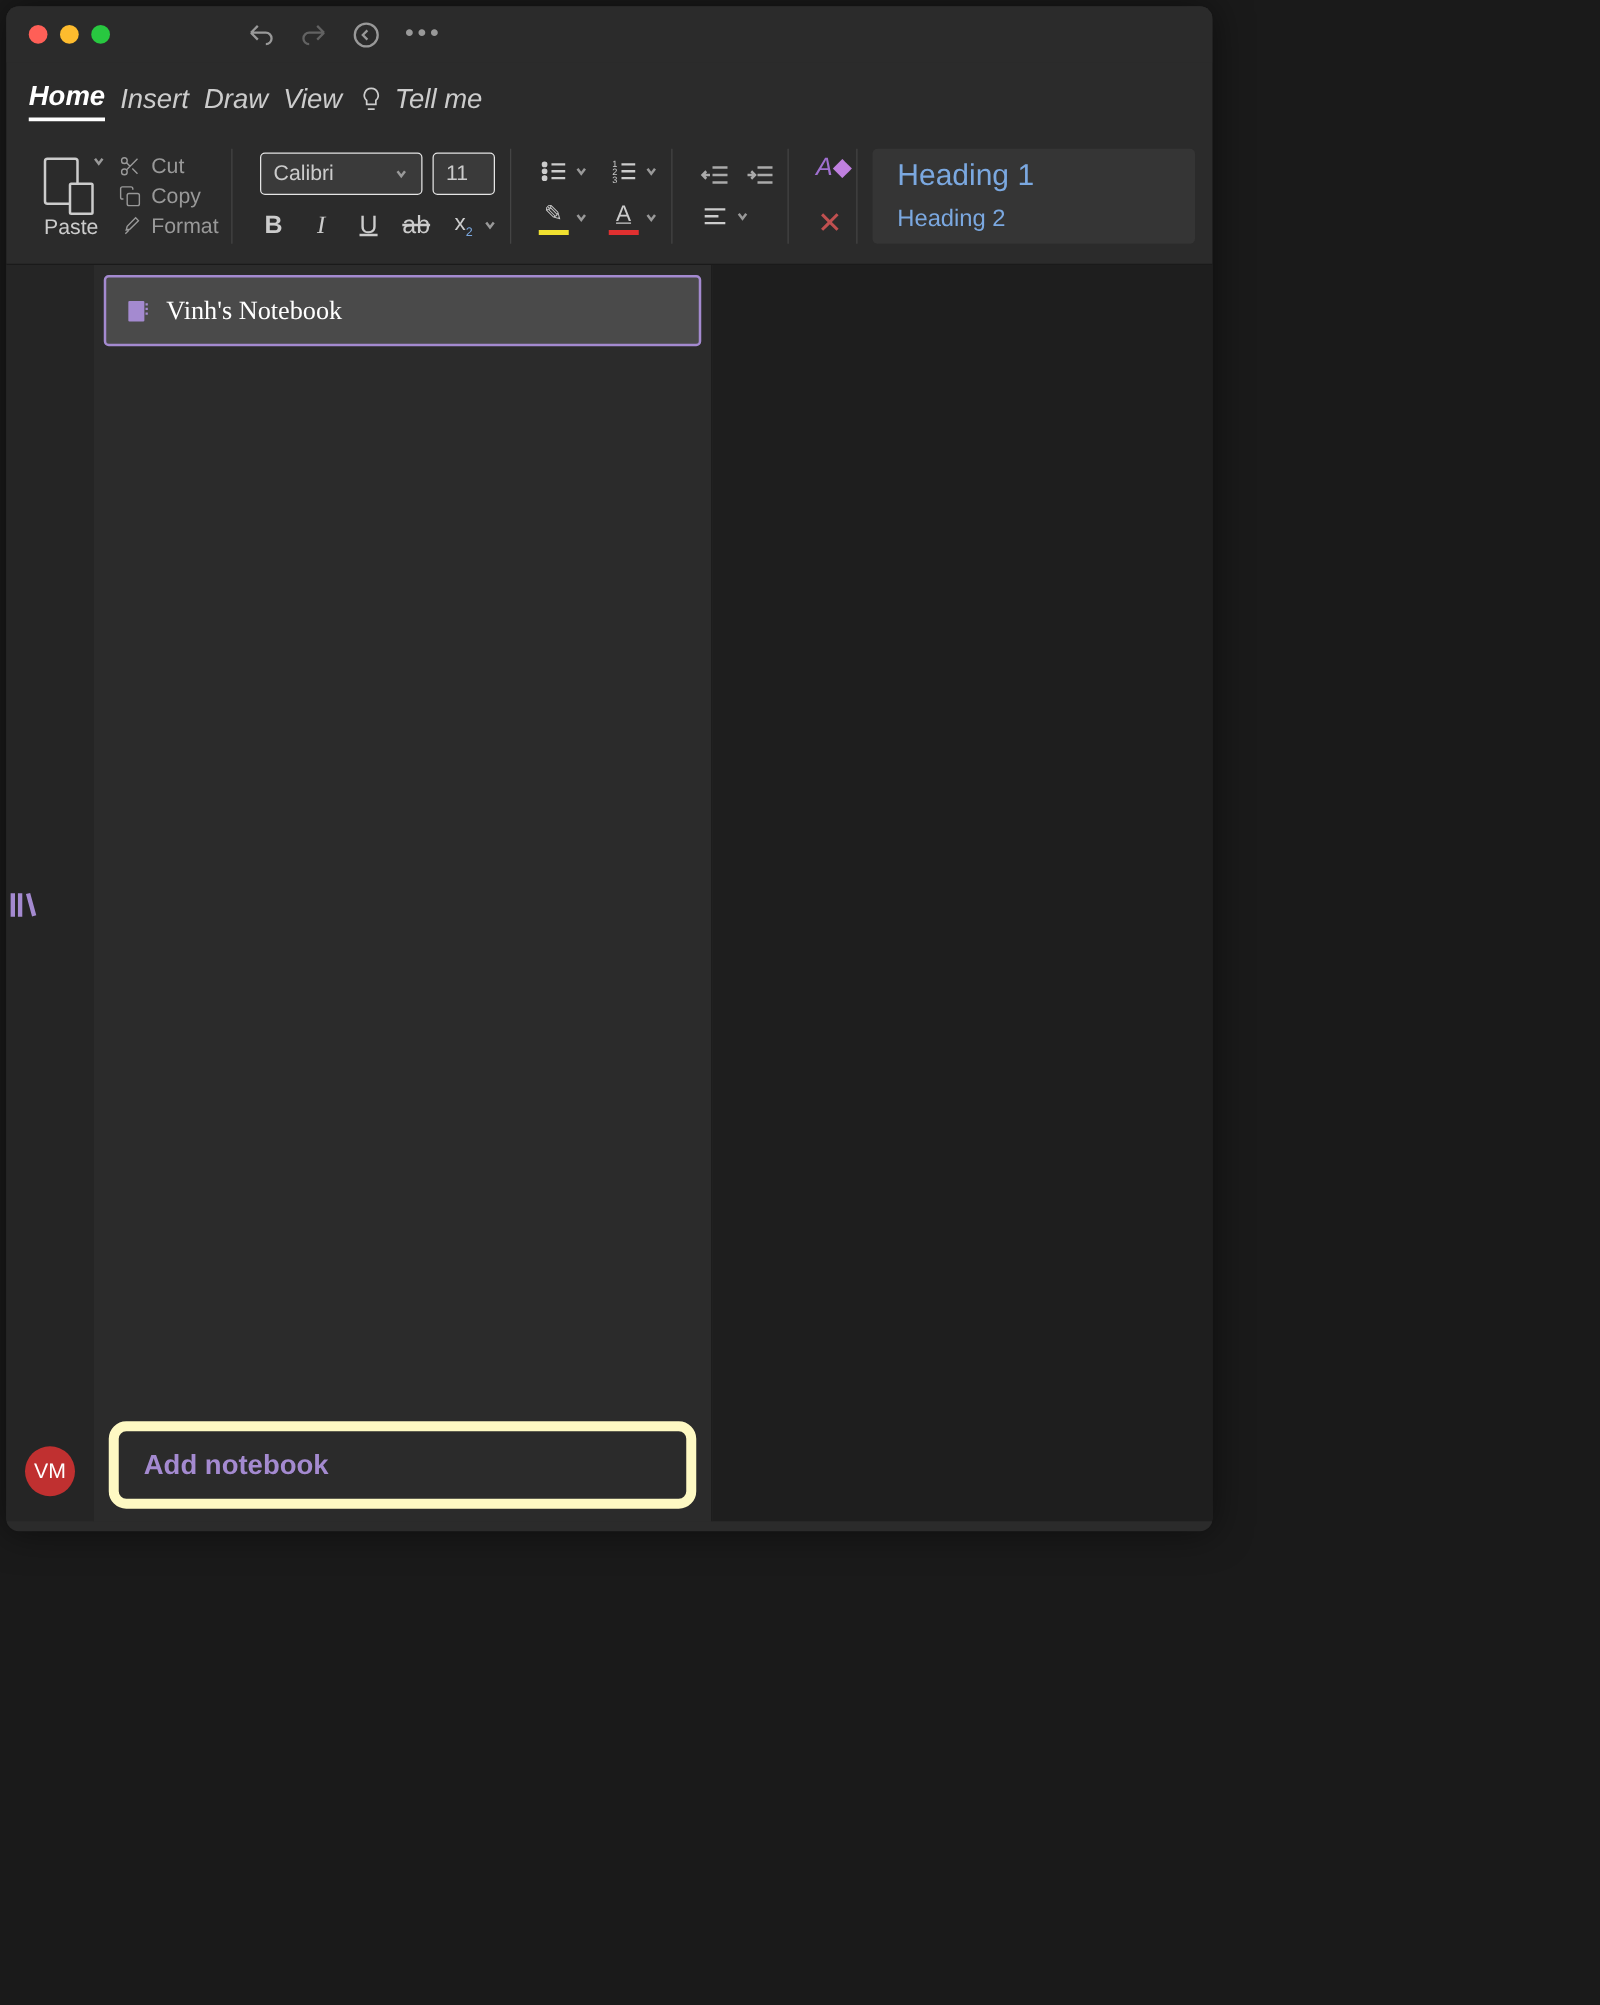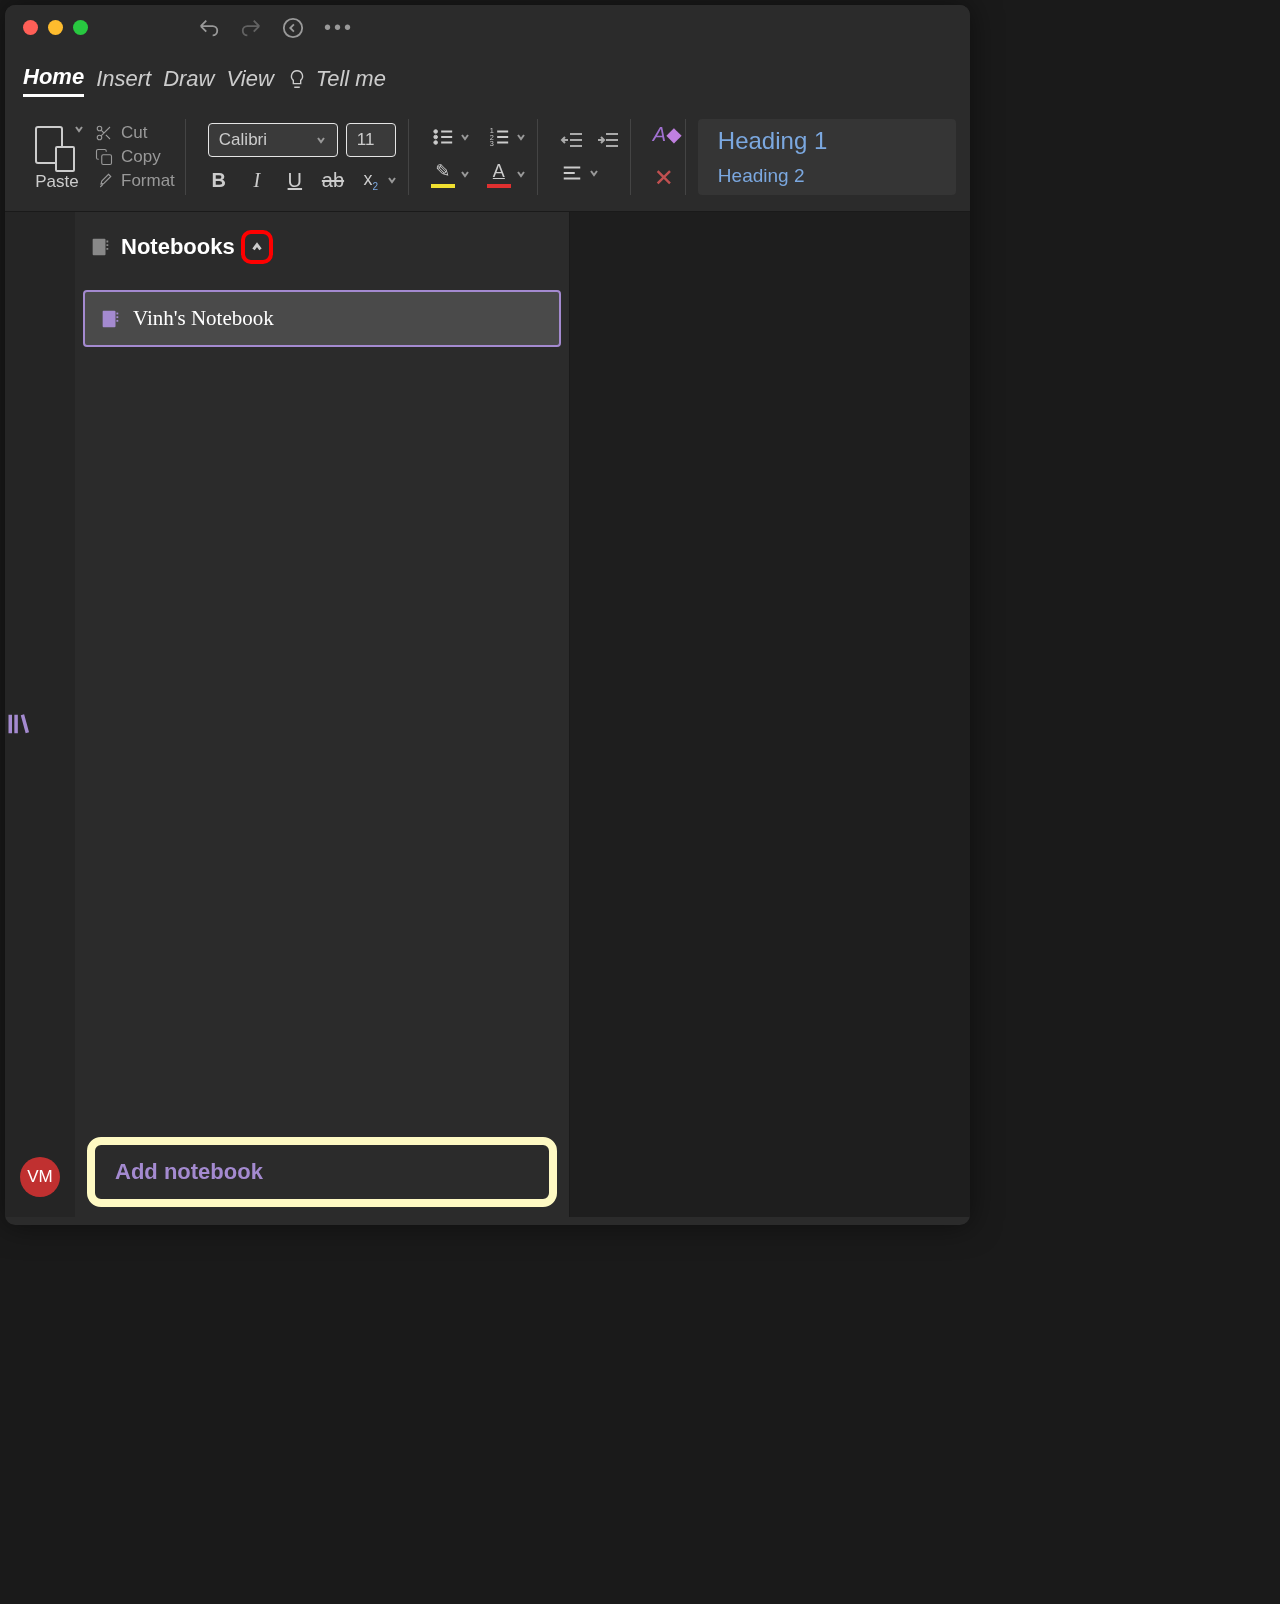--- a/index.html
+++ b/index.html
@@ -749,34 +749,20 @@
       <div class="rail-icon clock-icon-rail">
         <svg viewBox="0 0 24 24">
             <circle cx="12" cy="12" r="10"></circle>
             <polyline points="12 6 12 12 16 14"></polyline>
           </svg>
       </div>
       <div class="avatar">VM</div>
     </div>
 
     <div class="notebook-panel">
-      <div class="notebooks-header">
-        <svg class="notebook-header-icon" viewBox="0 0 24 24">
-            <rect x="4" y="3" width="14" height="18" rx="1"></rect>
-            <line x1="19" y1="6" x2="21" y2="6" stroke="#888" stroke-width="2"></line>
-            <line x1="19" y1="10" x2="21" y2="10" stroke="#888" stroke-width="2"></line>
-            <line x1="19" y1="14" x2="21" y2="14" stroke="#888" stroke-width="2"></line>
-          </svg>
-        <span class="notebooks-title">Notebooks</span>
-        <div class="collapse-badge">
-          <svg class="collapse-chevron" viewBox="0 0 12 12">
-              <path d="M3 8 L6 4 L9 8"></path>
-            </svg>
-        </div>
-      </div>
 
       <div class="notebook-item">
         <svg class="notebook-icon-small" viewBox="0 0 24 24">
             <rect x="4" y="3" width="14" height="18" rx="1"></rect>
             <line x1="19" y1="6" x2="21" y2="6" stroke="#a48ad0" stroke-width="2"></line>
             <line x1="19" y1="10" x2="21" y2="10" stroke="#a48ad0" stroke-width="2"></line>
             <line x1="19" y1="14" x2="21" y2="14" stroke="#a48ad0" stroke-width="2"></line>
           </svg>
         <span class="notebook-name">Vinh's Notebook</span>
       </div>

